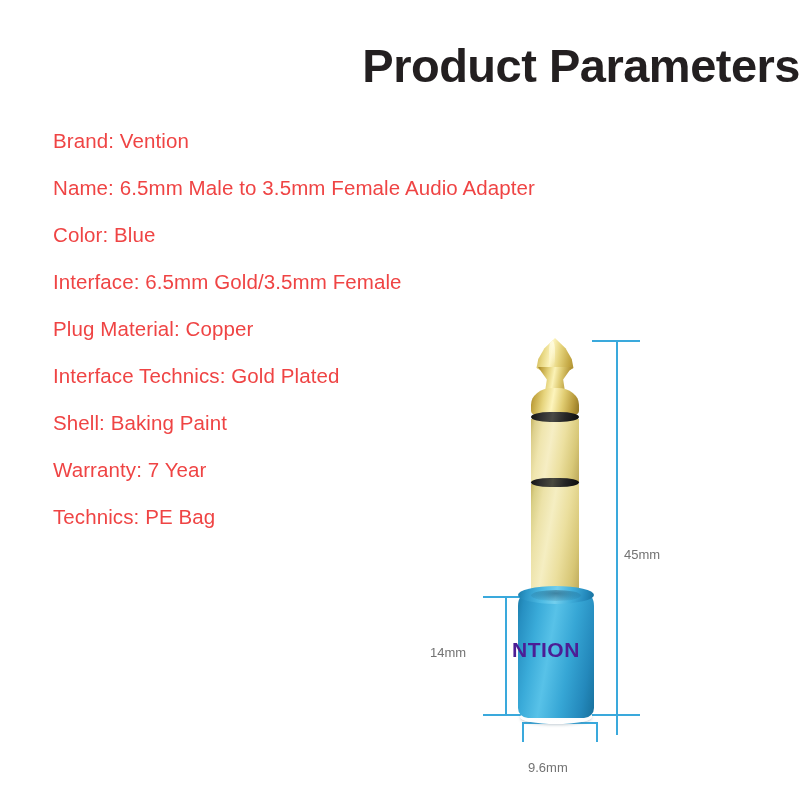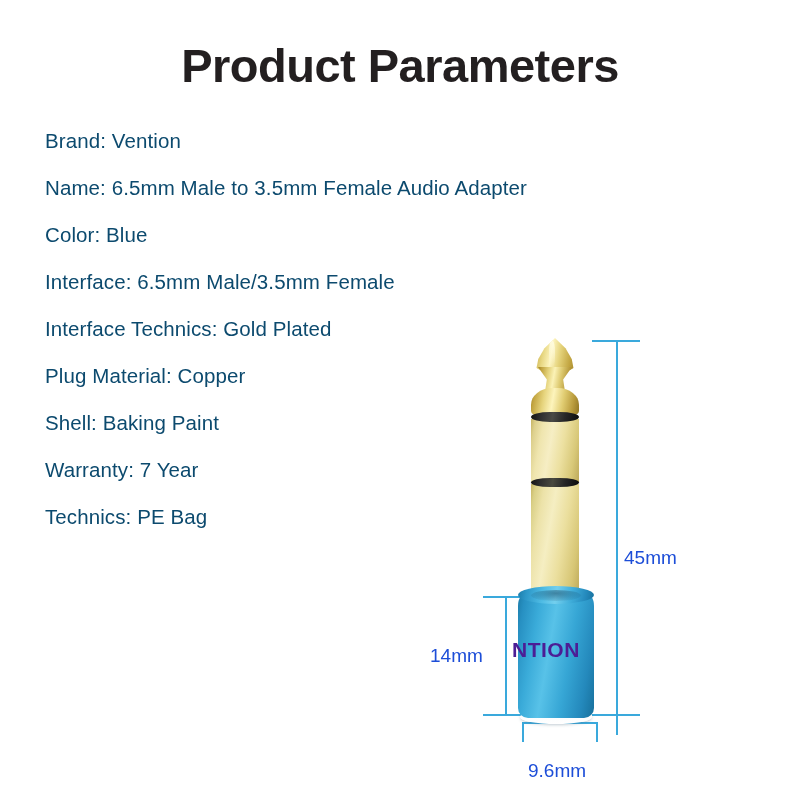--- a/index.html
+++ b/index.html
@@ -18,45 +18,46 @@
     height: 800px;
     background: #ffffff;
   }
 
   
   #page-title {
     position: absolute;
     left: 0;
     top: 40px;
     width: 800px;
-    text-align: center;
+    text-align: right;
     font-size: 47px;
     font-weight: 700;
     letter-spacing: -0.5px;
     color: #231f20;
     line-height: 1.1;
   }
 
   
   #spec-list {
     position: absolute;
     left: 45px;
     top: 118px;
     width: 520px;
     list-style: none;
   }
   #spec-list li {
     font-size: 20.5px;
-    color: #0c4a6e;
+    color: #ef4444;
     line-height: 1.0;
     height: 47px;
     display: flex;
     align-items: center;
     white-space: nowrap;
     letter-spacing: 0.1px;
+    margin-left: 8px;
   }
 
   
   #product-figure {
     position: absolute;
     left: 400px;
     top: 320px;
     width: 400px;
     height: 480px;
   }
@@ -268,22 +269,22 @@
     z-index: 6;
     text-align: left;
     overflow: hidden;
     white-space: nowrap;
   }
 
   
   .dim-line   { position: absolute; background: #3aa9dc; z-index: 1; }
   .dim-label  {
     position: absolute;
-    color: #1d4ed8;
-    font-size: 19px;
+    color: #737373;
+    font-size: 13px;
     white-space: nowrap;
     z-index: 6;
   }
 
   
   #dim-45-vline   { left: 216px; top: 21px;  width: 1.6px; height: 394px; }  
   #dim-45-cap-top { left: 192px; top: 20px;  width: 48px;  height: 1.6px; }
   #dim-45-cap-bot { left: 192px; top: 394px; width: 48px;  height: 1.6px; }
   #dim-45-label   { left: 224px; top: 227px; }                               
 
@@ -302,23 +303,23 @@
 <body>
 
 <div id="page">
 
   <h1 id="page-title">Product Parameters</h1>
 
   <ul id="spec-list">
     <li>Brand: Vention</li>
     <li>Name: 6.5mm Male to 3.5mm Female Audio Adapter</li>
     <li>Color: Blue</li>
-    <li>Interface: 6.5mm Male/3.5mm Female</li>
+    <li>Interface: 6.5mm Gold/3.5mm Female</li>
+    <li>Plug Material: Copper</li>
     <li>Interface Technics: Gold Plated</li>
-    <li>Plug Material: Copper</li>
     <li>Shell: Baking Paint</li>
     <li>Warranty: 7 Year</li>
     <li>Technics: PE Bag</li>
   </ul>
 
   <div id="product-figure">
 
     <div id="plug-tip"></div>
     <div id="plug-neck"></div>
     <div id="plug-collar"></div>

